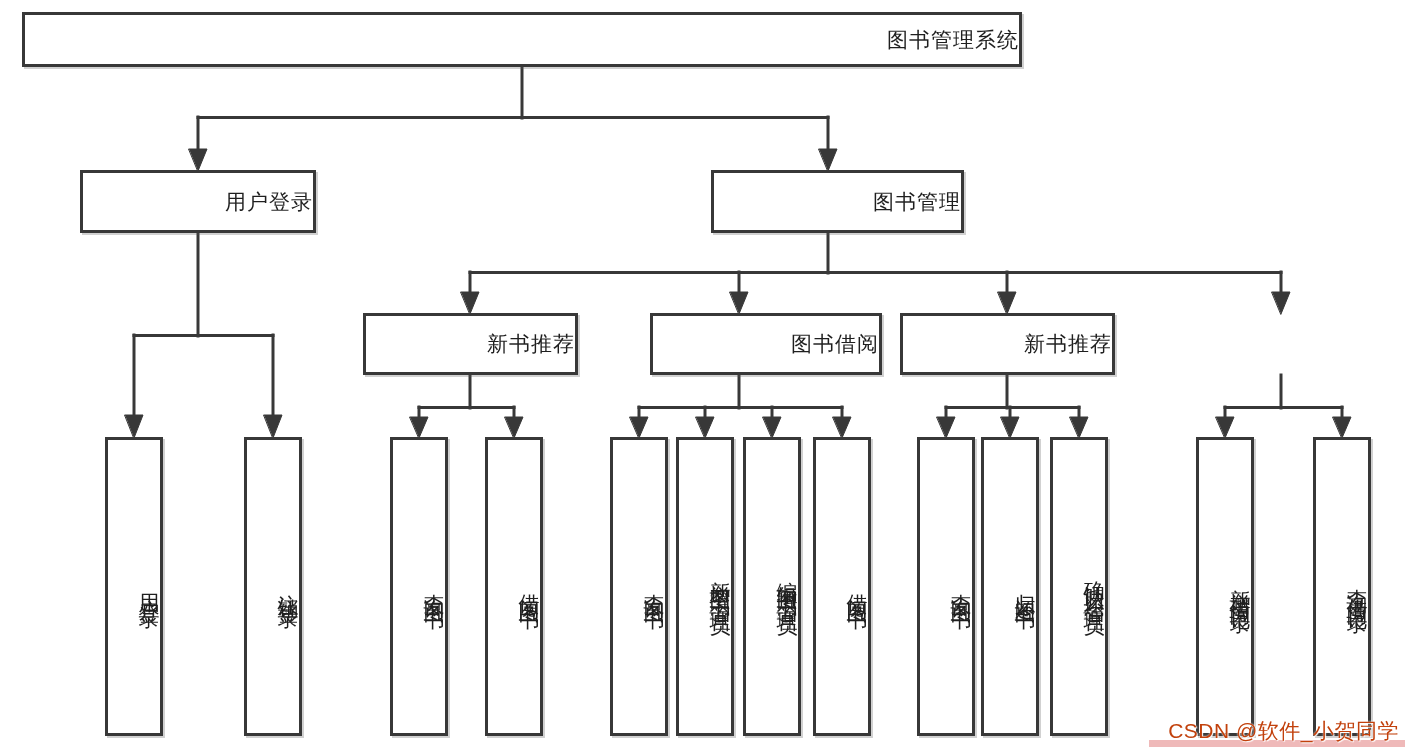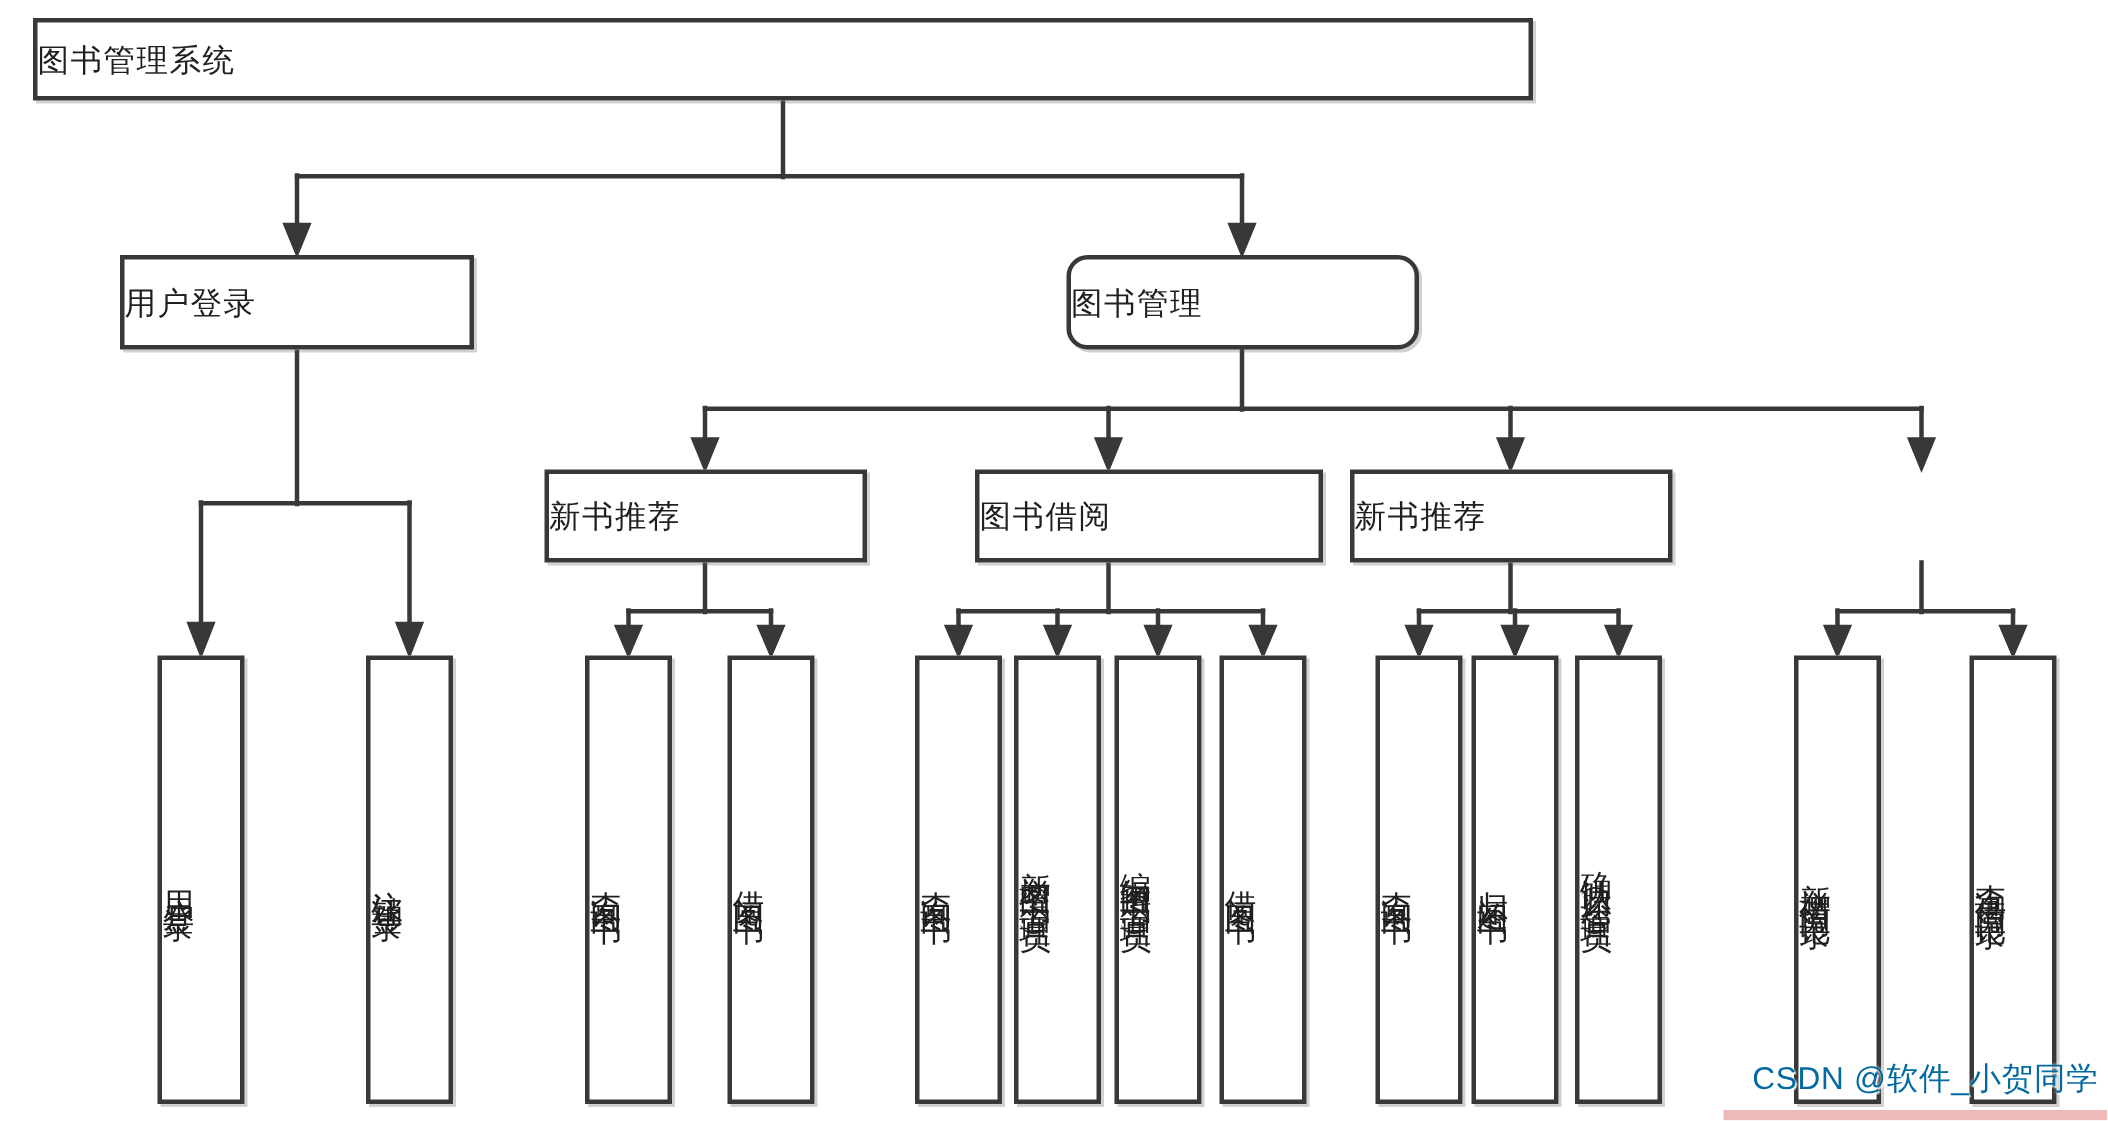--- a/index.html
+++ b/index.html
@@ -19,21 +19,21 @@
     z-index: 1;
   }
   .node {
     position: absolute;
     box-sizing: border-box;
     background: #ffffff;
     border: 3px solid #383838;
     box-shadow: 2px 2px 0 rgba(90,90,90,0.28);
     display: flex;
     align-items: center;
-    justify-content: flex-start;
+    justify-content: flex-end;
     z-index: 2;
   }
   .node-h {
     font-size: 21px;
     letter-spacing: 1px;
   }
   .node-root  { left: 22px;  top: 12px;  width: 1000px; height: 55px; }
   .node-l2    { top: 170px; height: 63px; }
   .node-l3    { top: 313px; height: 62px; }
   .leaf {
@@ -45,23 +45,23 @@
     writing-mode: vertical-rl;
     text-orientation: mixed;
     font-size: 21px;
     letter-spacing: 5px;
     line-height: 1;
     white-space: nowrap;
   }
   .watermark {
     position: absolute;
     right: 6px;
-    bottom: 14px;
+    bottom: 2px;
     font-size: 21px;
-    color: #0369a1;
+    color: #c2410c;
     text-shadow: 0 0 2px #ffffff, 1px 1px 1px #ffffff;
     z-index: 3;
     letter-spacing: 0.5px;
   }
   .watermark-strip {
     position: absolute;
     right: 0;
     bottom: 0;
     width: 256px;
     height: 7px;
@@ -152,21 +152,21 @@
     </g>
   </svg>
 
   <div class="node node-root node-h">
     <span>图书管理系统</span>
   </div>
 
   <div class="node node-l2 node-h" style="left:80px;width:236px;">
     <span>用户登录</span>
   </div>
-  <div class="node node-l2 node-h" style="left:711px;width:235px;border-radius:14px;">
+  <div class="node node-l2 node-h" style="left:711px;width:253px;">
     <span>图书管理</span>
   </div>
 
   <div class="node node-l3 node-h" style="left:363px;width:215px;">
     <span>新书推荐</span>
   </div>
   <div class="node node-l3 node-h" style="left:650px;width:232px;">
     <span>图书借阅</span>
   </div>
   <div class="node node-l3 node-h" style="left:900px;width:215px;">

